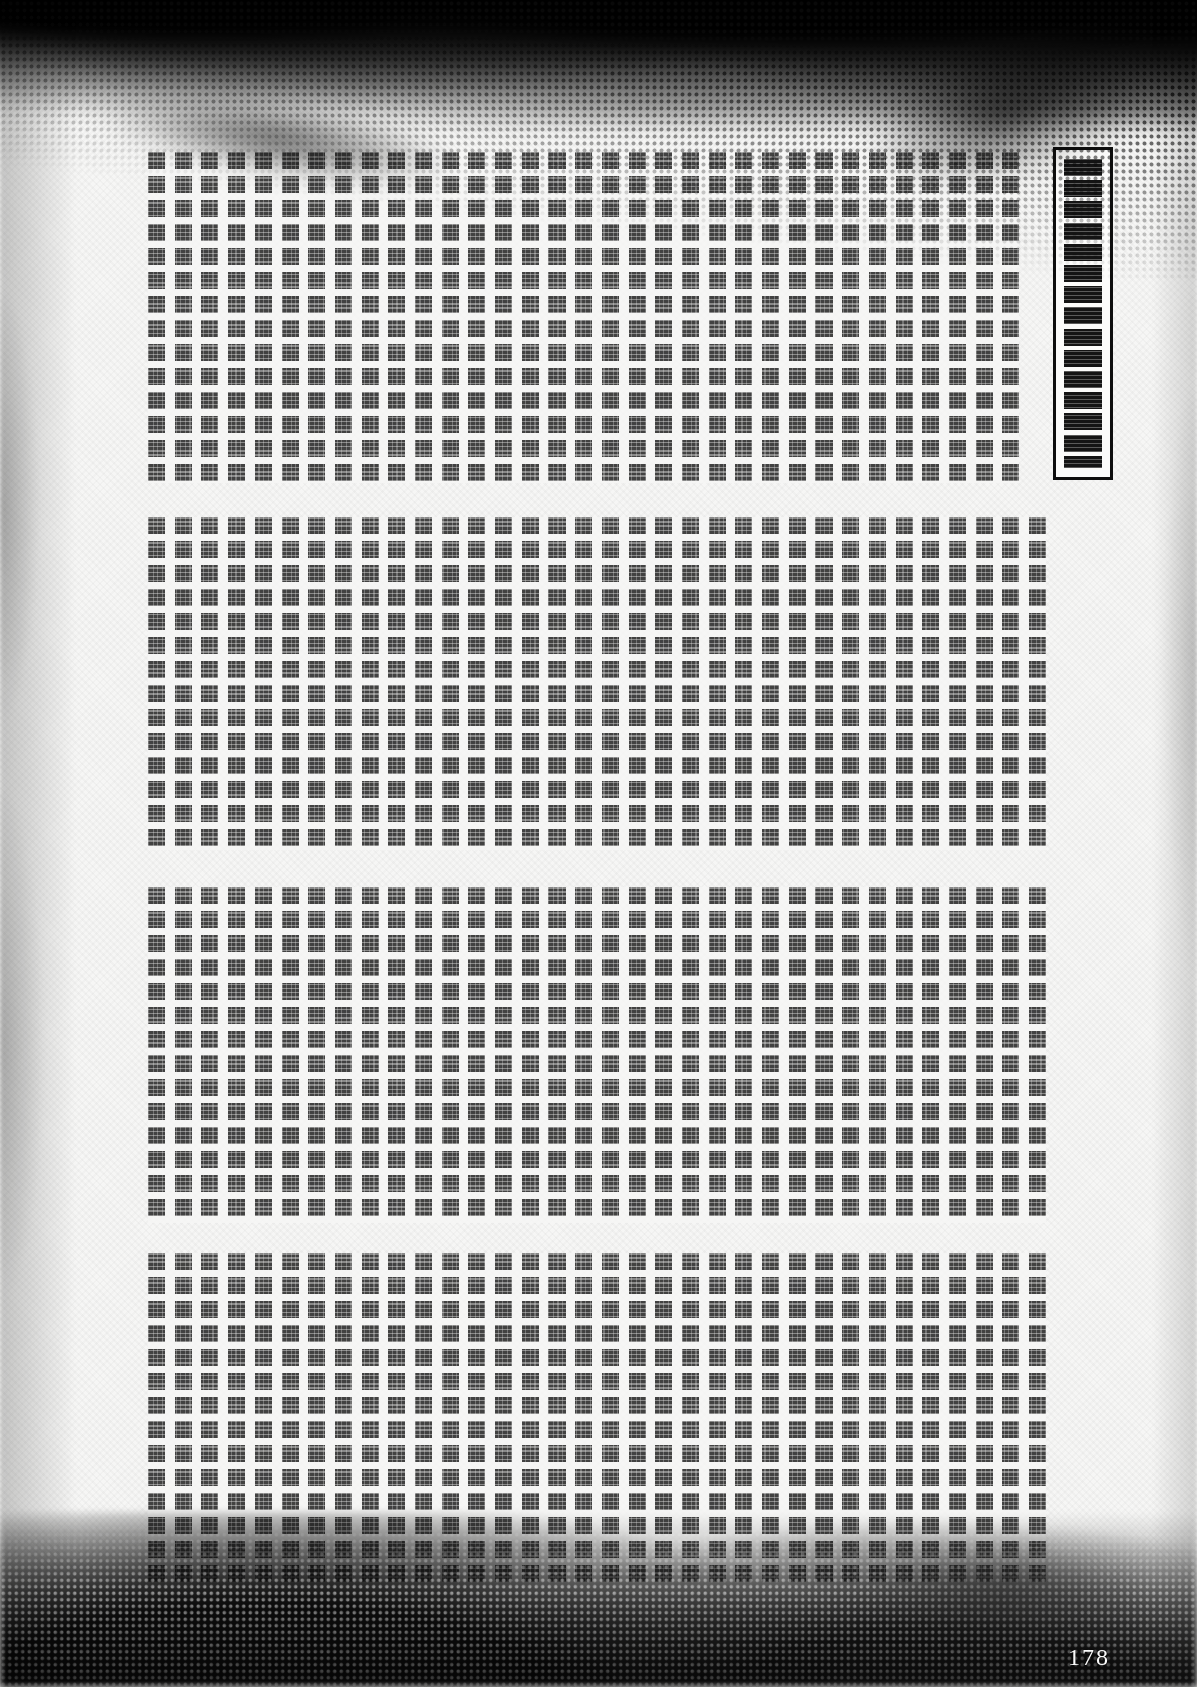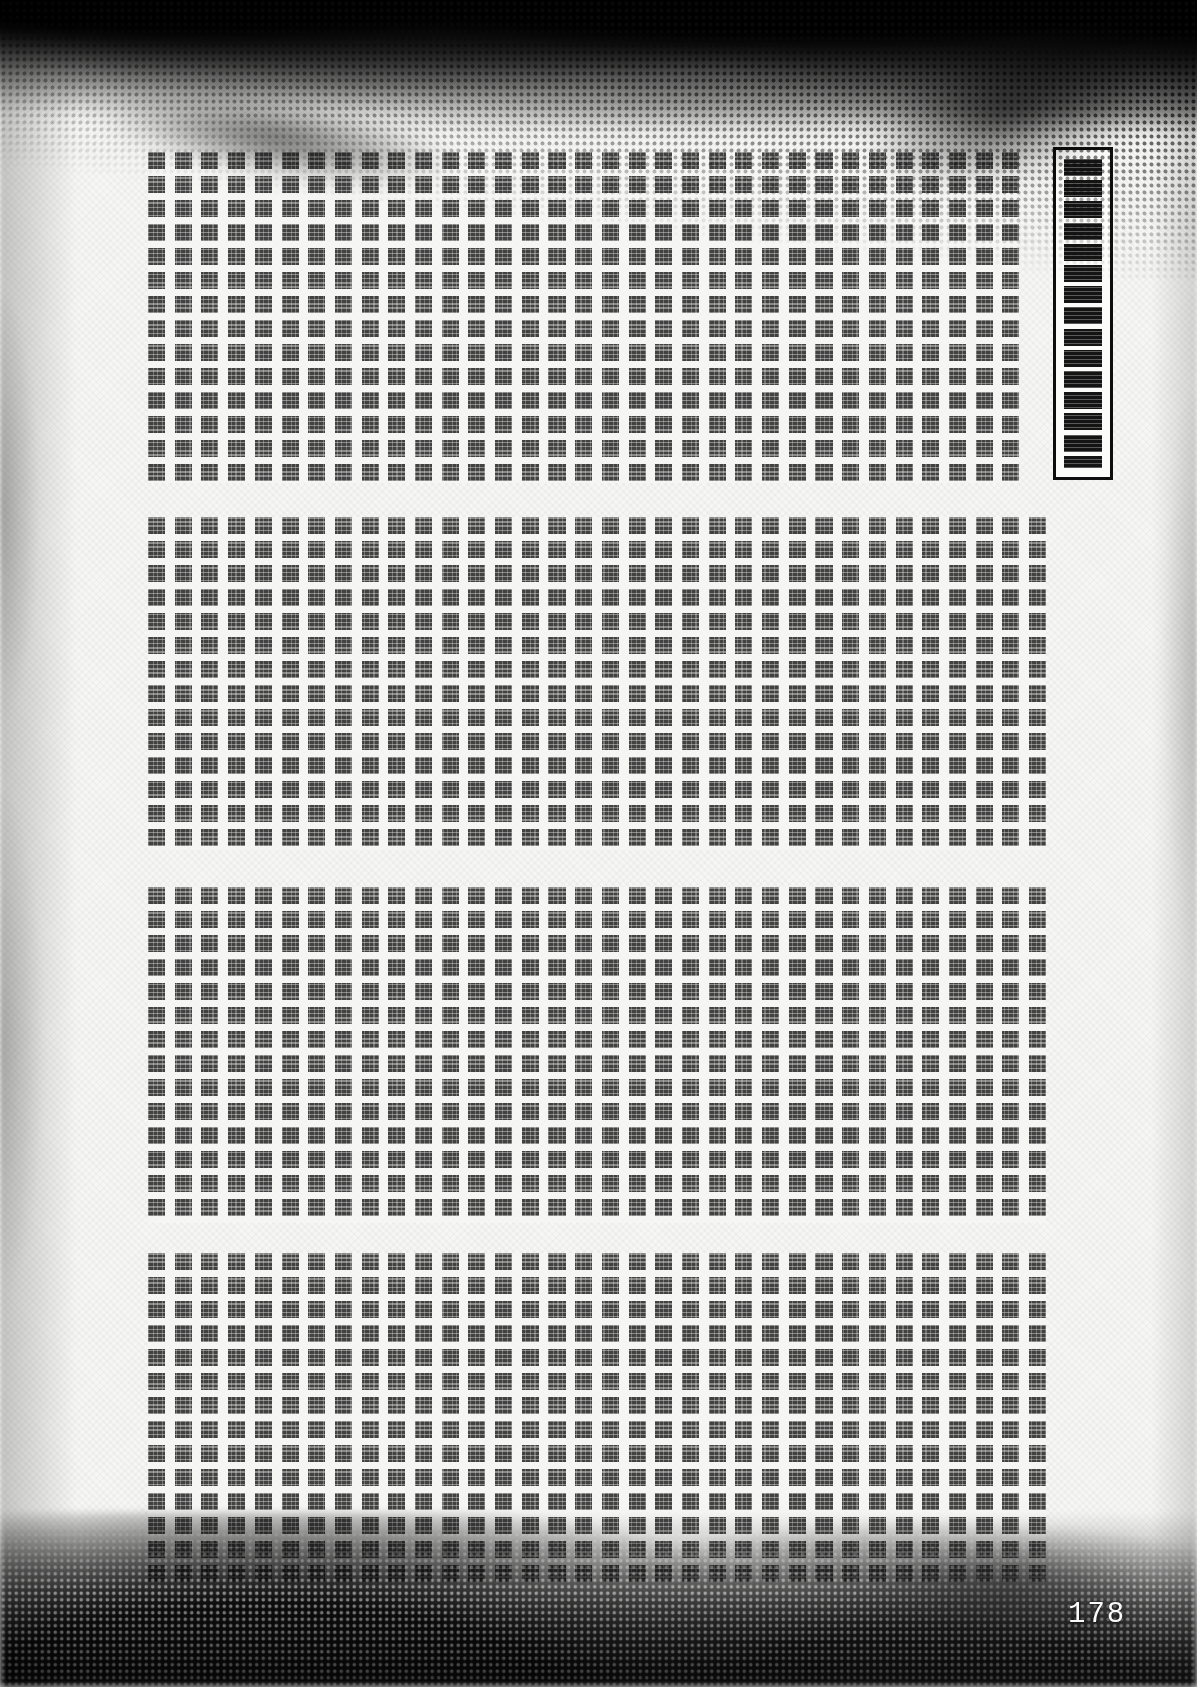--- a/index.html
+++ b/index.html
@@ -119,23 +119,23 @@
     right:0; top:0; bottom:0; width:60px;
     background:
       linear-gradient(to left, rgba(0,0,0,0.14), rgba(0,0,0,0) 75%),
       radial-gradient(35px 300px at 100% 40%, rgba(0,0,0,0.12), transparent);
     filter:blur(2px);
   }
 
   
   .page-number {
     position:absolute; z-index:4;
-    left:1068px; top:1598px;
-    font-family:Liberation Mono, monospace;
-    font-size:29px; letter-spacing:2px;
+    left:1068px; top:1644px;
+    font-family:Liberation Serif, serif;
+    font-size:24px; letter-spacing:2px;
     color:#fafafa;
     text-shadow:0 0 3px rgba(0,0,0,0.7), 0 0 6px rgba(0,0,0,0.45);
   }
 </style>
 </head>
 <body>
 
 <div class="page">
   <div class="weave"></div>
 

